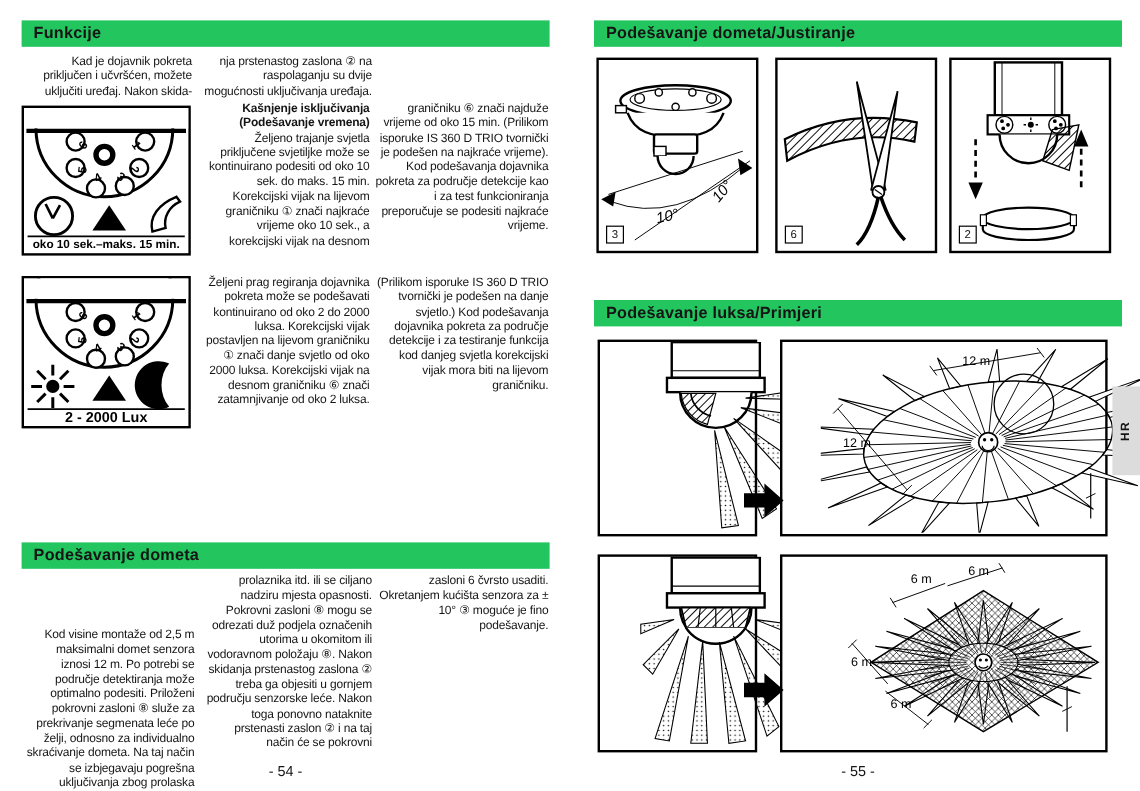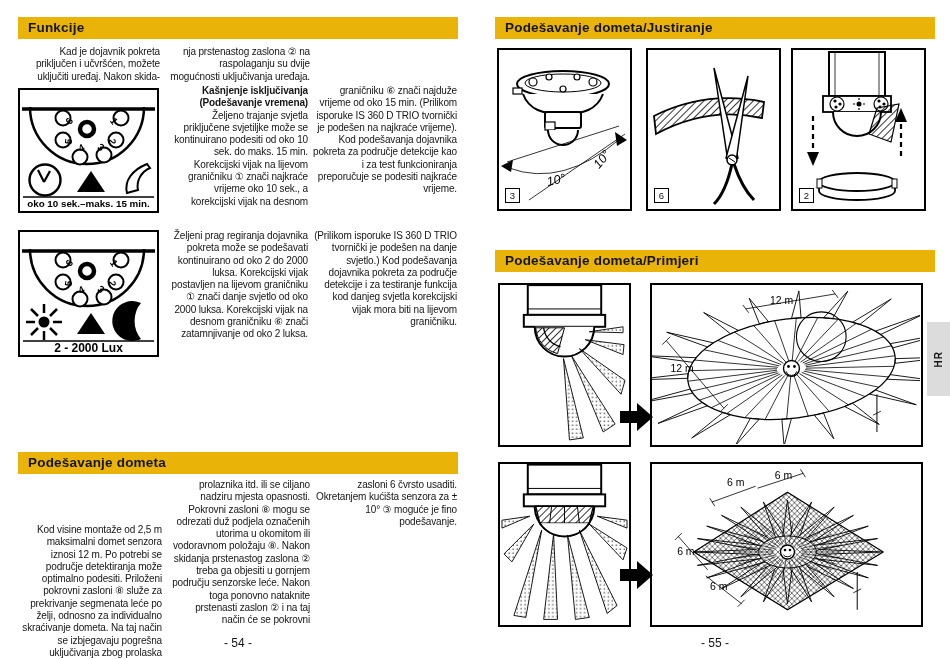--- a/index.html
+++ b/index.html
@@ -1,23 +1,23 @@
 <!DOCTYPE html>
 <html><head>
 <meta charset="utf-8">
 <style>
   html,body{margin:0;padding:0;}
   body{width:950px;height:659px;background:#ffffff;position:relative;overflow:hidden;
        font-family:"Liberation Sans",sans-serif;color:#151515;}
-  .bar{position:absolute;background:#eab308;height:22px;box-sizing:border-box;
+  .bar{position:absolute;background:#22c55e;height:22px;box-sizing:border-box;
        font-weight:bold;font-size:13.5px;line-height:22px;padding-left:10px;letter-spacing:.2px;}
   .col{position:absolute;font-size:10px;line-height:12.3px;letter-spacing:-0.15px;text-align:right;}
   .col .h{font-weight:bold;}
   .figbox{position:absolute;border:2px solid #000;background:#fff;box-sizing:border-box;}
-  .pbox{border-width:2.5px;}
+  .pbox{border-width:2.5px;padding-left:32px;}
   .ref{position:absolute;left:6px;bottom:6px;width:13px;height:13px;border:1px solid #000;
        font-size:9.5px;line-height:13px;text-align:center;background:#fff;}
   .pnum{position:absolute;font-size:12px;text-align:center;}
   .hrtab{position:absolute;background:#dcdcdc;display:flex;align-items:center;justify-content:center;}
   .hrtab span{writing-mode:vertical-rl;transform:rotate(180deg);font-size:10px;font-weight:bold;letter-spacing:1px;}
   svg{display:block;}
   svg text{font-family:"Liberation Sans",sans-serif;fill:#000;}
   .arrowblk{position:absolute;}
 </style>
 </head>
@@ -219,21 +219,21 @@
       <g>
         <path d="M26,132 L26,141 A38,9 0 0 0 102,141 L102,132" fill="#fff" stroke="#000" stroke-width="1.8"></path>
         <ellipse cx="64" cy="132" rx="38" ry="9" fill="#fff" stroke="#000" stroke-width="1.8"></ellipse>
         <rect x="24" y="129" width="5" height="9" fill="#fff" stroke="#000" stroke-width="1"></rect>
         <rect x="99" y="129" width="5" height="9" fill="#fff" stroke="#000" stroke-width="1"></rect>
       </g>
     </svg>
     <span class="ref">2</span>
   </div>
 
-  <div class="bar" style="left:495px;top:250px;width:440px;">Podešavanje dometa/Primjeri</div>
+  <div class="bar" style="left:495px;top:250px;width:440px;">Podešavanje luksa/Primjeri</div>
 
   <div class="figbox pbox" style="left:498px;top:283px;width:133px;height:164px;">
     <svg width="128" height="159" viewBox="0 0 129 160">
       <rect x="28" y="0" width="74" height="30" fill="#fff" stroke="#000" stroke-width="2"></rect>
       <line x1="28" y1="24" x2="102" y2="24" stroke="#000" stroke-width="1"></line>
       <rect x="24" y="30" width="82" height="12" fill="#fff" stroke="#000" stroke-width="2"></rect>
       <path d="M35,42 A30,30 0 0 0 95,42" fill="#fff" stroke="#000" stroke-width="2"></path>
       <path d="M36,43 A29,29 0 0 0 58,69 L65,43 Z" fill="url(#hatch)" stroke="#000" stroke-width="1"></path>
       <path d="M44,43 A22,22 0 0 0 61,62" fill="none" stroke="#000" stroke-width="1.4"></path>
       <g fill="url(#dots)" stroke="#000" stroke-width="0.9">

